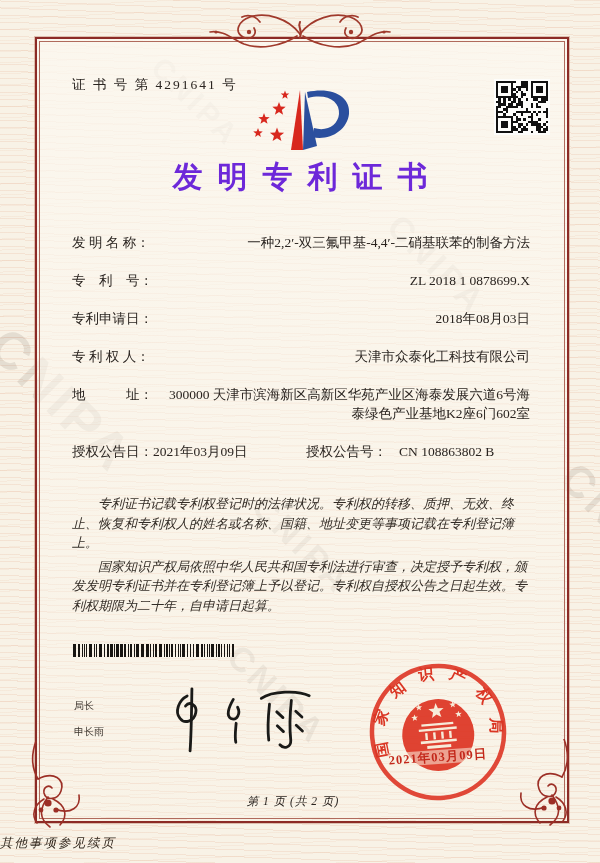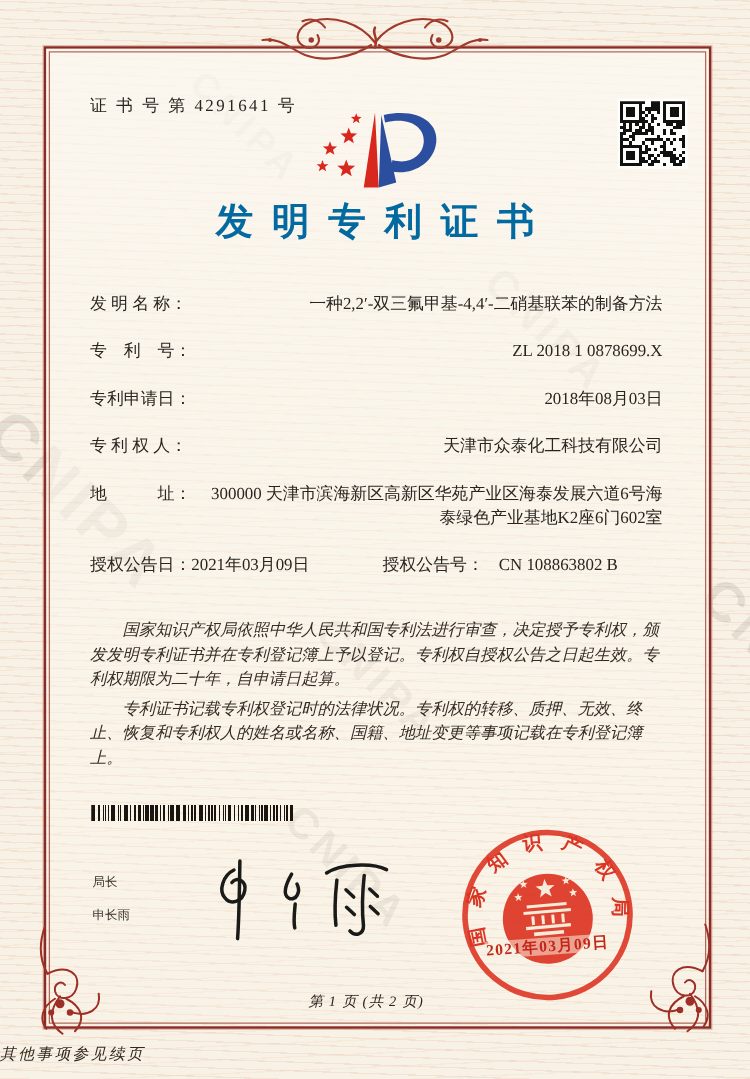--- a/index.html
+++ b/index.html
@@ -26,21 +26,21 @@
 
   .content{position:absolute;inset:0;z-index:3;}
 
   .cert-no{position:absolute;left:72px;top:76px;font-size:13.5px;letter-spacing:2px;}
 
   .logo{position:absolute;left:250px;top:85px;width:108px;height:70px;}
   .qr{position:absolute;left:494px;top:79px;width:52px;height:52px;background:#fdfdfb;padding:2px;}
   .qr svg{display:block;width:100%;height:100%;shape-rendering:crispEdges;}
 
   .title{position:absolute;left:0;right:0;top:157px;text-align:center;
-         font-size:30px;font-weight:bold;letter-spacing:15px;text-indent:15px;color:#0369a1;}
+         font-size:30px;font-weight:bold;letter-spacing:15px;text-indent:15px;color:#6d28d9;}
 
   .fields{position:absolute;left:72px;top:233px;width:458px;font-size:13.5px;line-height:19px;}
   .frow{display:flex;margin-bottom:19px;}
   .flabel{flex:0 0 88px;white-space:nowrap;}
   .fvalue{flex:1;text-align:right;}
   .grant-row{display:flex;margin-bottom:16px;text-align:center;}
   .grant-left{flex:0 0 234px;display:flex;}
   .grant-right{flex:1;display:flex;gap:12px;}
   .glabel{white-space:nowrap;}
 
@@ -323,22 +323,22 @@
           <span>2021年03月09日</span>
         </span>
         <span class="grant-right">
           <span class="glabel">授权公告号：</span>
           <span>CN 108863802 B</span>
         </span>
       </div>
     </div>
 
     <div class="paras">
+      <p>专利证书记载专利权登记时的法律状况。专利权的转移、质押、无效、终止、恢复和专利权人的姓名或名称、国籍、地址变更等事项记载在专利登记簿上。</p>
       <p>国家知识产权局依照中华人民共和国专利法进行审查，决定授予专利权，颁发发明专利证书并在专利登记簿上予以登记。专利权自授权公告之日起生效。专利权期限为二十年，自申请日起算。</p>
-      <p>专利证书记载专利权登记时的法律状况。专利权的转移、质押、无效、终止、恢复和专利权人的姓名或名称、国籍、地址变更等事项记载在专利登记簿上。</p>
     </div>
 
     <div class="barcode">
       <svg id="barcode" viewBox="0 0 164 13" preserveAspectRatio="none">
           <rect x="0" y="0" width="3" height="13" fill="#181511"></rect>
           <rect x="5" y="0" width="2" height="13" fill="#181511"></rect>
           <rect x="9" y="0" width="1" height="13" fill="#181511"></rect>
           <rect x="11" y="0" width="1" height="13" fill="#181511"></rect>
           <rect x="13" y="0" width="1" height="13" fill="#181511"></rect>
           <rect x="16" y="0" width="3" height="13" fill="#181511"></rect>

